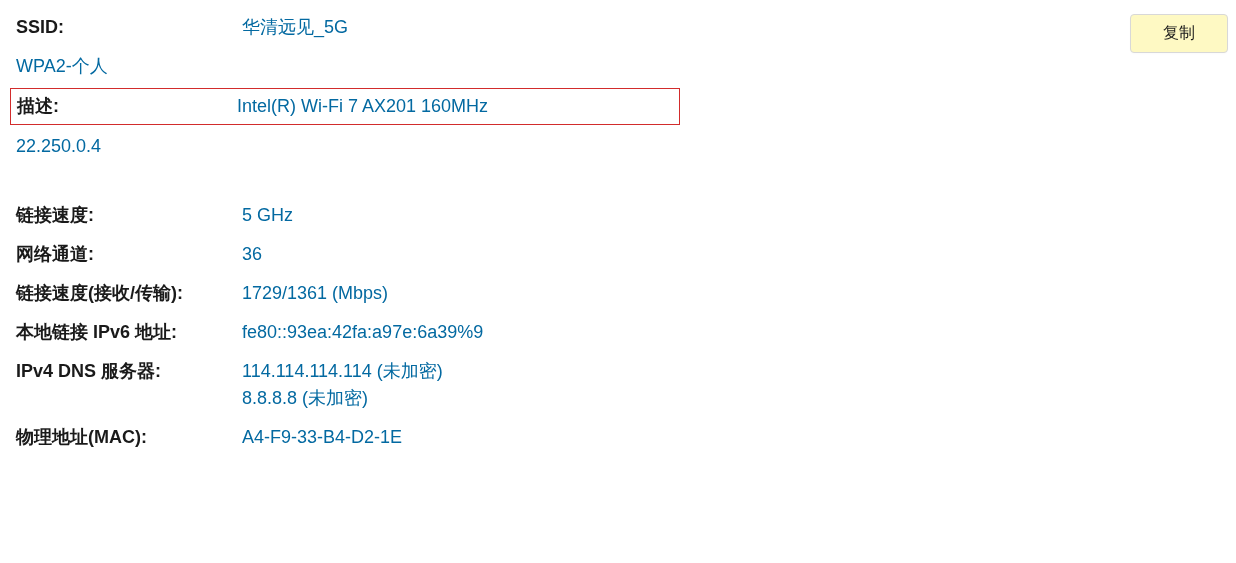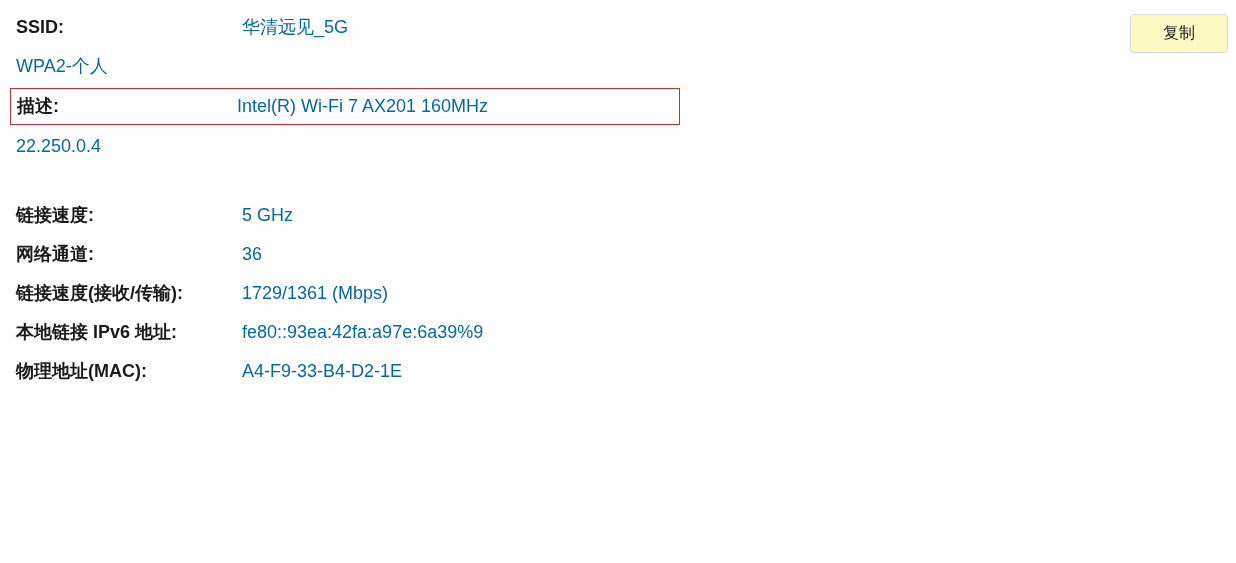--- a/index.html
+++ b/index.html
@@ -108,19 +108,26 @@
     <div class="label-col">链接速度(接收/传输):</div>
     <div class="value-col">1729/1361 (Mbps)</div>
   </div>
 
   <div class="row">
     <div class="label-col">本地链接 IPv6 地址:</div>
     <div class="value-col">fe80::93ea:42fa:a97e:6a39%9</div>
   </div>
 
 
+  <div class="row">
+    <div class="label-col">IPv4 DNS 服务器:</div>
+    <div class="value-col">
+      <div>114.114.114.114 (未加密)</div>
+      <div>8.8.8.8 (未加密)</div>
+    </div>
+  </div>
 
   <div class="row">
     <div class="label-col">物理地址(MAC):</div>
     <div class="value-col">A4-F9-33-B4-D2-1E</div>
   </div>
 
 </div>
 
 </body></html>

